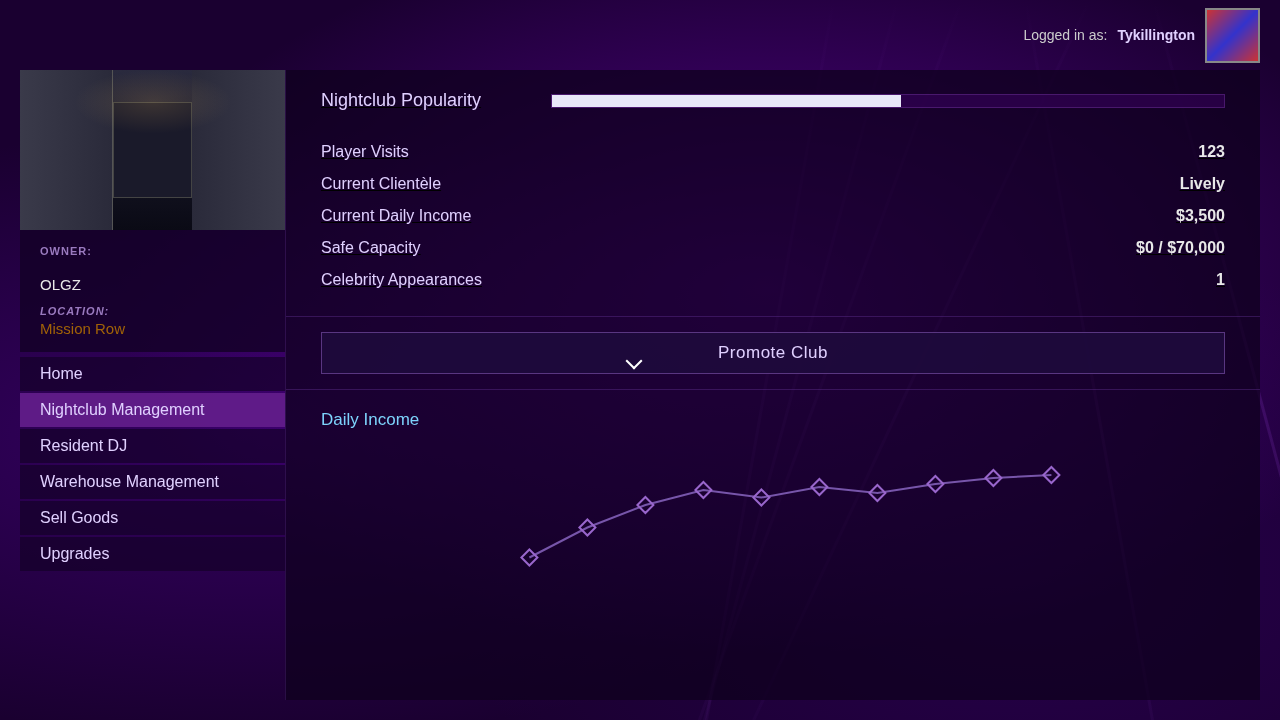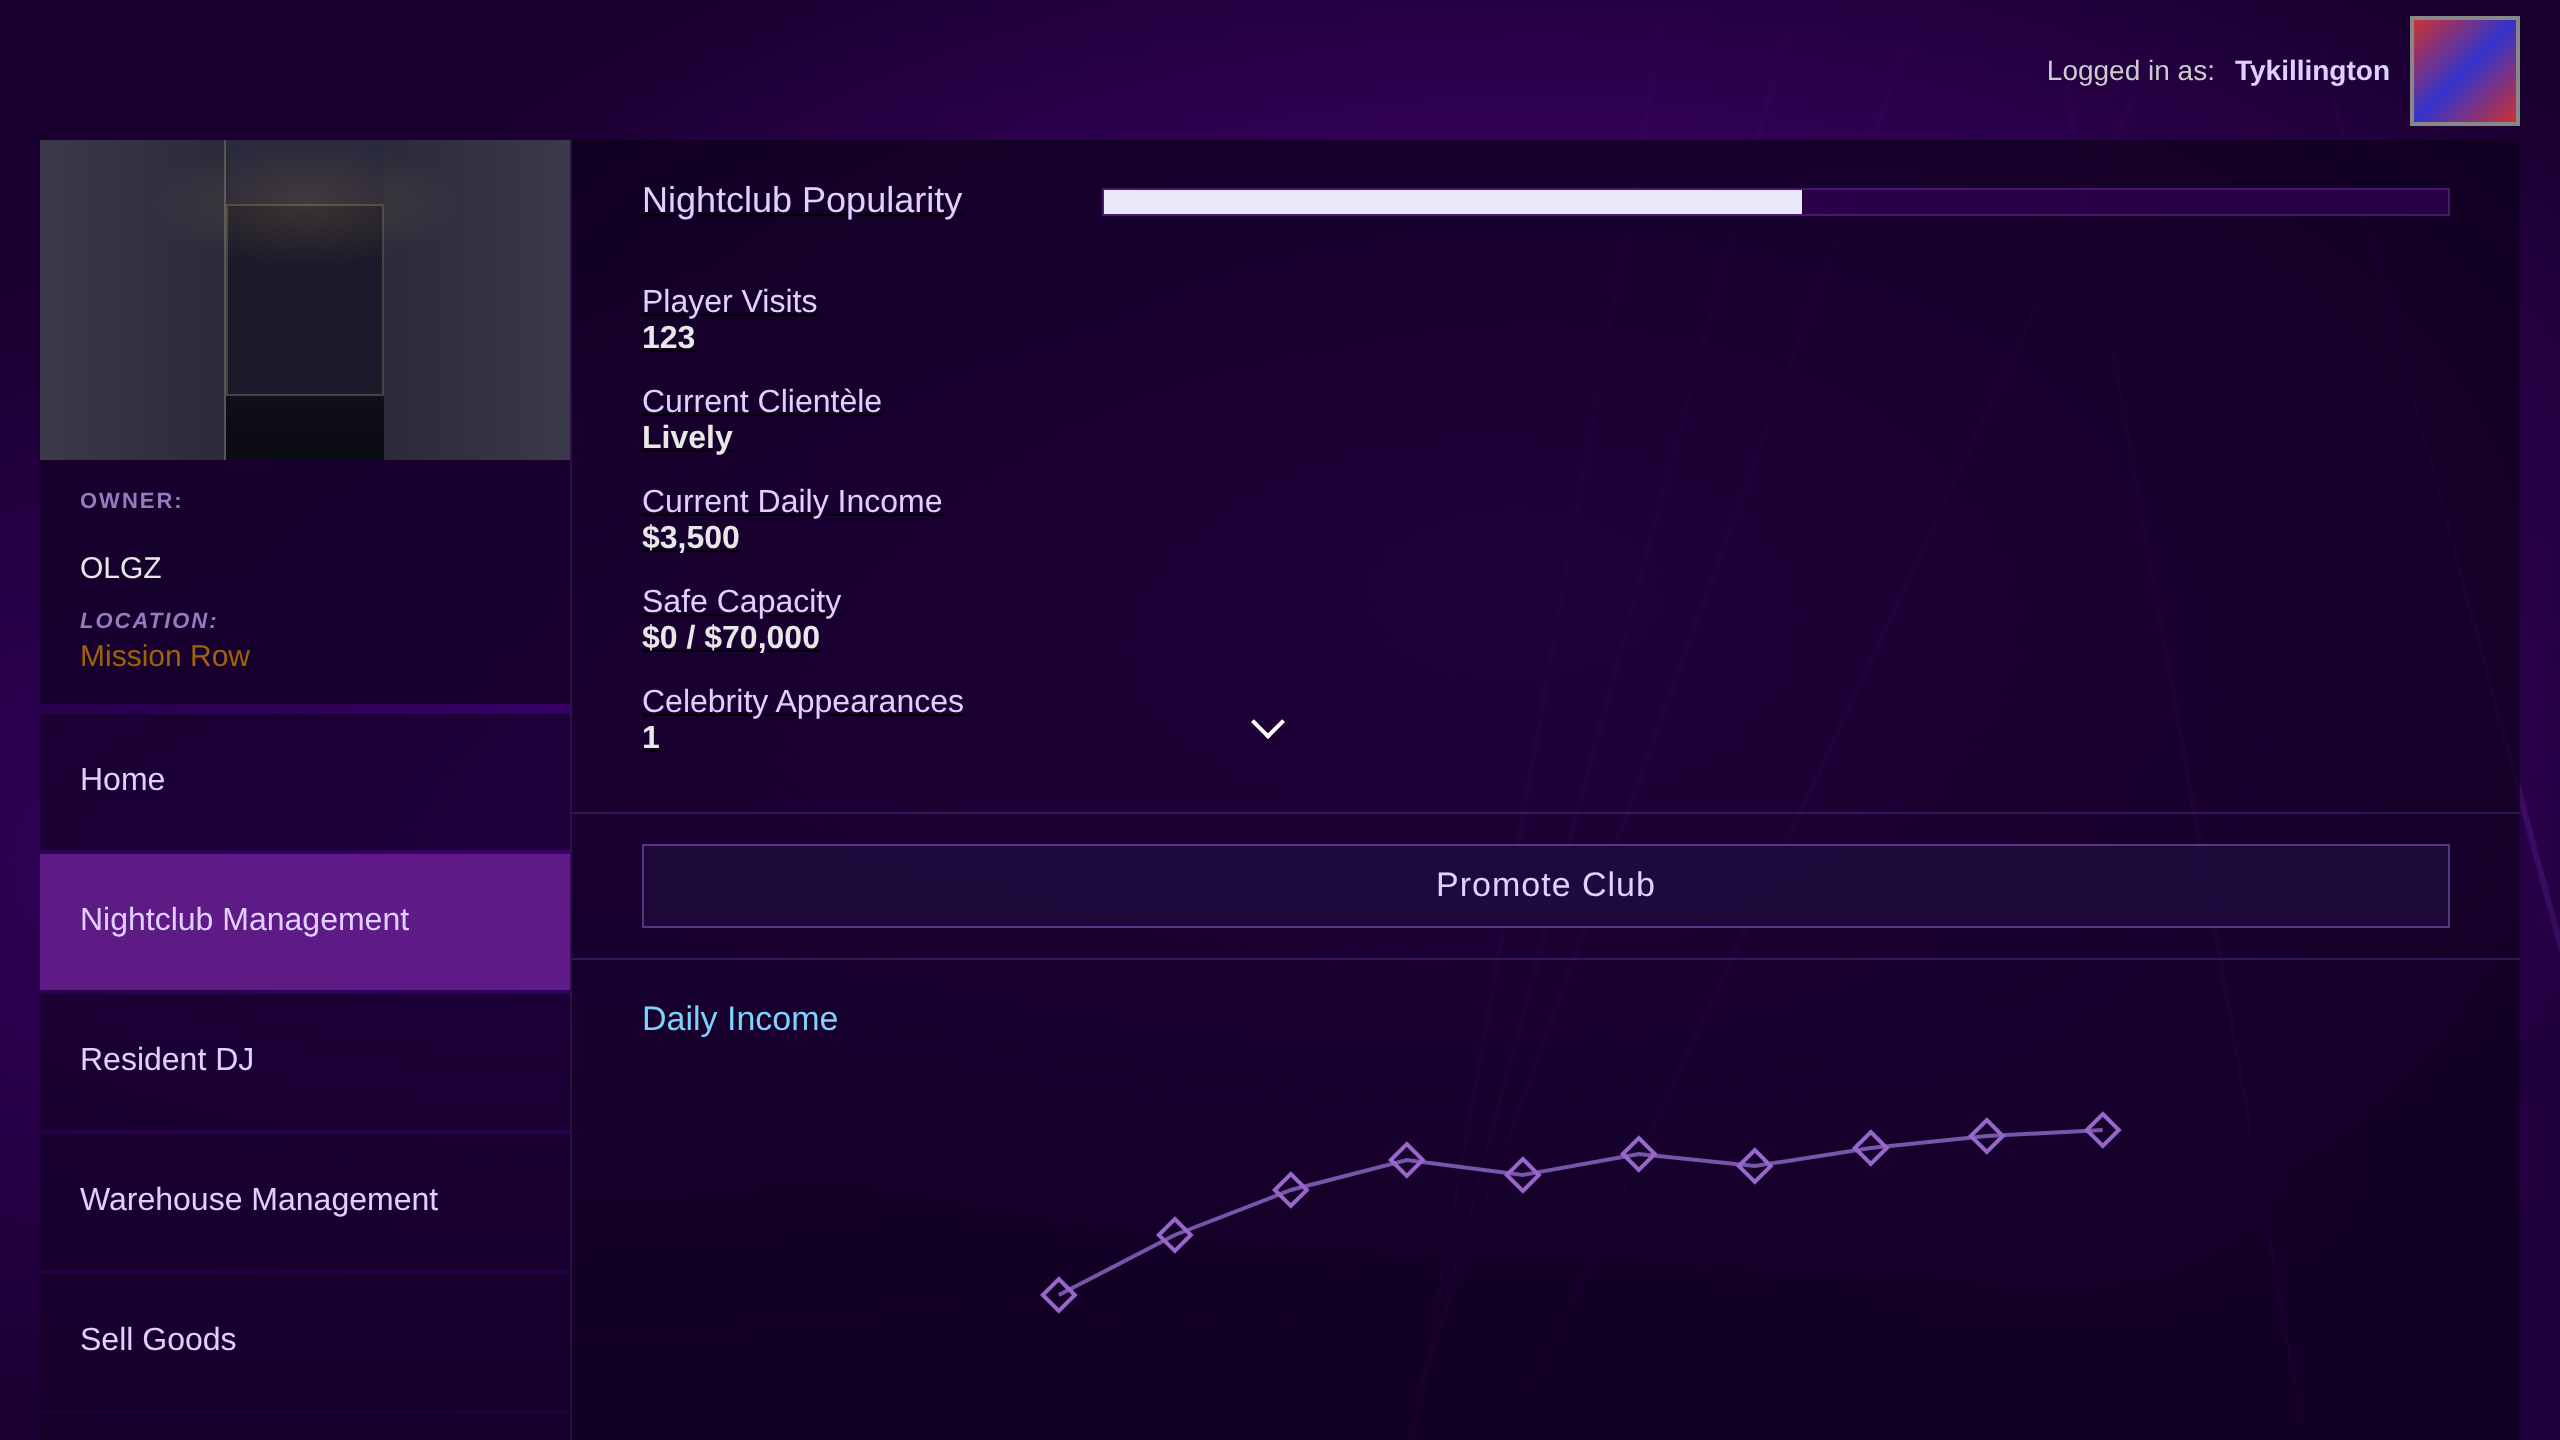--- a/index.html
+++ b/index.html
@@ -217,21 +217,21 @@
 
     
     .nav-menu {
       margin-top: 5px;
       display: flex;
       flex-direction: column;
       gap: 2px;
     }
 
     .nav-item {
-      padding: 25px 20px;
+      padding: 8px 20px;
       color: #e0d0ff;
       font-size: 16px;
       cursor: pointer;
       background: rgba(20, 0, 40, 0.7);
       border: none;
       text-align: left;
       transition: background 0.2s;
     }
 
     .nav-item.active {
@@ -281,23 +281,22 @@
     .popularity-bar-fill {
       height: 100%;
       background: #e8e8f8;
       width: 52%;
     }
 
     
     .stat-row {
       display: flex;
       justify-content: space-between;
-      align-items: flex-start;
+      align-items: flex-end;
       padding: 7px 0;
-      flex-direction: column;
     }
 
     .stat-label {
       color: #e0d0ff;
       font-size: 16px;
     }
 
     .stat-value {
       color: #e8e8e8;
       font-size: 16px;

